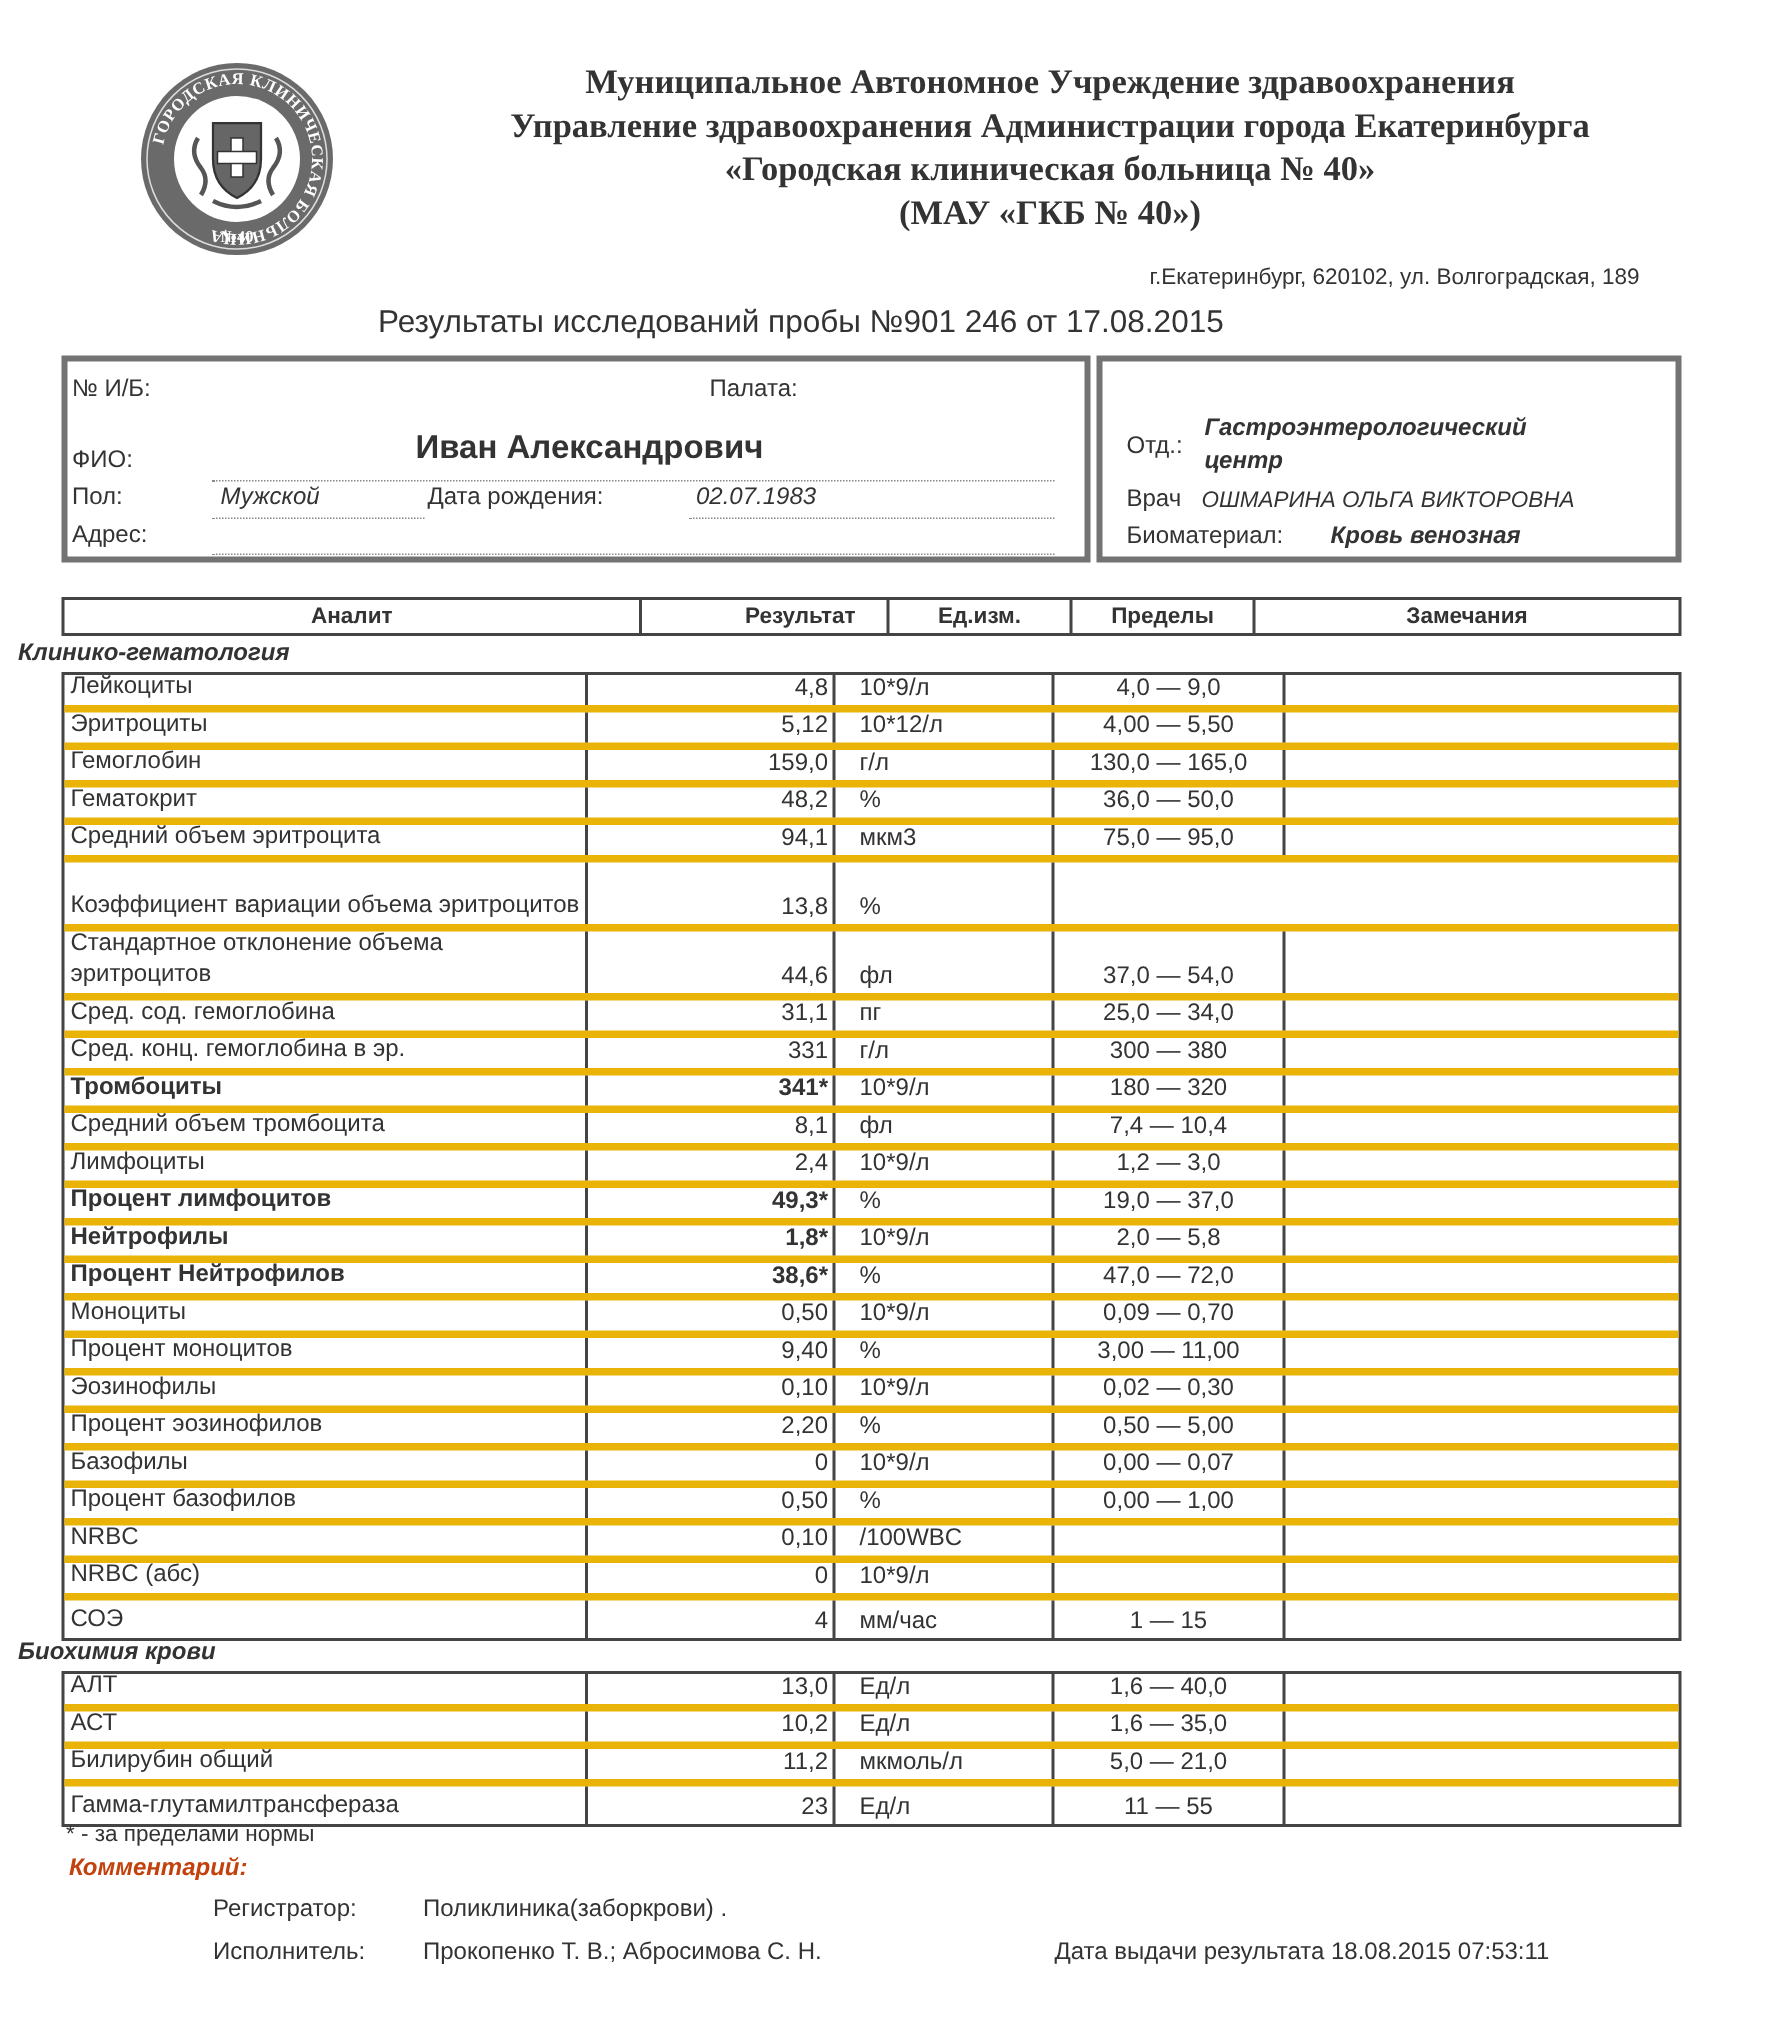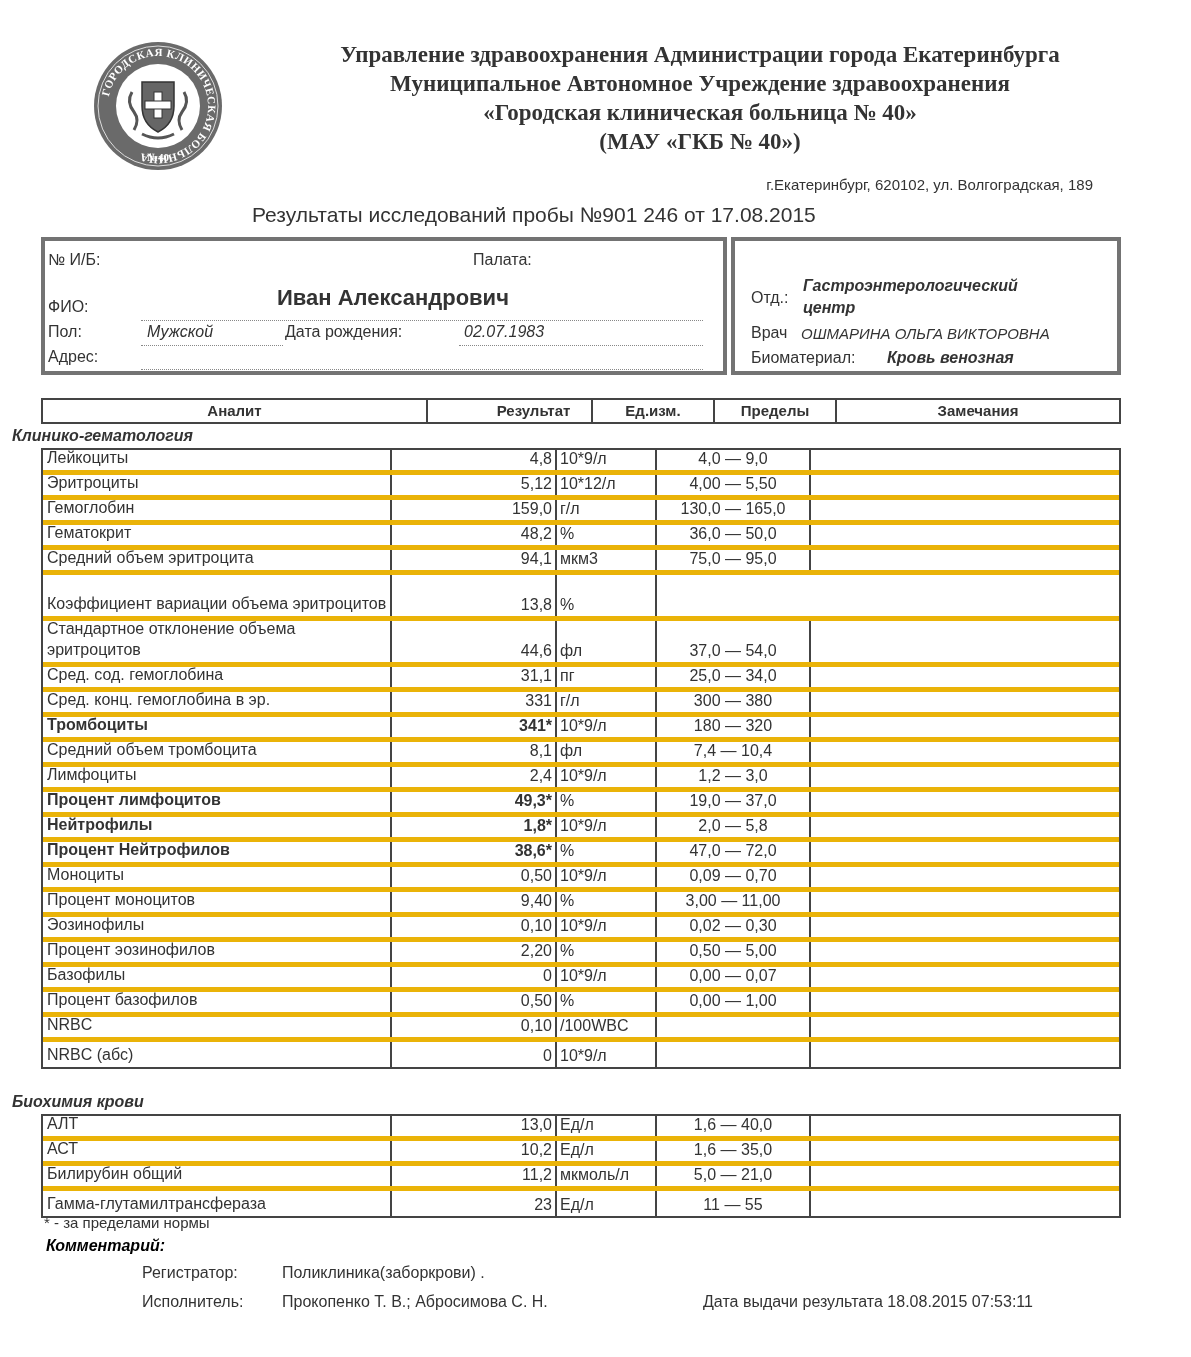--- a/index.html
+++ b/index.html
@@ -49,29 +49,29 @@
   .tbl { left: 41px; width: 1080px; border: 2px solid #444; box-sizing: border-box; }
   .row { display: flex; border-bottom: 5px solid #eab308; box-sizing: border-box; }
   .row:last-child { border-bottom: none; }
   .row > div {
     border-right: 2px solid #444; box-sizing: border-box; font-size: 16px; color: #333;
     display: flex; align-items: flex-end; padding-bottom: 2px;
   }
   .row > div:last-child { border-right: none; }
   .row .a { width: 349px; padding-left: 4px; line-height: 21px; }
   .row .r { width: 165px; justify-content: flex-end; padding-right: 3px; }
-  .row .u { width: 100px; padding-left: 3px; }
+  .row .u { width: 146px; padding-left: 16px; }
   .row .p { width: 154px; justify-content: center; }
   .row .n { flex: 1; }
   .row.h1 { height: 25px; }
   .row.h2 { height: 46px; }
   .row.bold .a, .row.bold .r { font-weight: bold; }
 
   .footnote { left: 44px; top: 1214px; font-size: 15px; color: #333; }
-  .comment-title { left: 46px; top: 1237px; font-size: 16px; font-style: italic; font-weight: bold; color: #000000; }
+  .comment-title { left: 46px; top: 1237px; font-size: 16px; font-style: italic; font-weight: bold; color: #c2410c; }
   .foot-lbl { font-size: 16px; color: #333; white-space: nowrap; }
 </style>
 </head>
 <body>
 
 <div class="abs logo">
   <svg width="132" height="132" viewBox="0 0 132 132">
     <defs>
       <path id="ringPath" d="M 66,66 m -50,0 a 50,50 0 1,1 100,0 a 50,50 0 1,1 -100,0"></path>
     </defs>
@@ -85,22 +85,22 @@
     <rect x="62" y="52" width="8" height="26" fill="#fff" stroke="#333" stroke-width="1"></rect>
     <rect x="53" y="61" width="26" height="8" fill="#fff" stroke="#333" stroke-width="1"></rect>
     <path d="M40,52 q-6,10 2,20 q6,8 0,18" fill="none" stroke="#555" stroke-width="3"></path>
     <path d="M92,52 q6,10 -2,20 q-6,8 0,18" fill="none" stroke="#555" stroke-width="3"></path>
     <path d="M50,94 q16,8 32,0" fill="none" stroke="#555" stroke-width="3"></path>
     <text x="66" y="121" text-anchor="middle" font-family="Liberation Serif, serif" font-size="11" fill="#fff" font-weight="bold">№40</text>
   </svg>
 </div>
 
 <div class="abs org-block">
+  <div>Муниципальное Автономное Учреждение здравоохранения</div>
   <div>Управление здравоохранения Администрации города Екатеринбурга</div>
-  <div>Муниципальное Автономное Учреждение здравоохранения</div>
   <div>«Городская клиническая больница № 40»</div>
   <div>(МАУ «ГКБ № 40»)</div>
 </div>
 <div class="abs address">г.Екатеринбург, 620102, ул. Волгоградская, 189</div>
 <div class="abs doc-title">Результаты исследований пробы №901 246 от 17.08.2015</div>
 
 <div class="abs box patient-box">
   <span class="abs lbl" style="left:3px;top:10px;">№ И/Б:</span>
   <span class="abs lbl" style="left:428px;top:10px;">Палата:</span>
   <span class="abs lbl" style="left:3px;top:57px;">ФИО:</span>
@@ -289,20 +289,27 @@
       <div class="p"></div>
       <div class="n"></div>
     </div>
     <div class="row h1">
       <div class="a">NRBC (абс)</div>
       <div class="r">0</div>
       <div class="u">10*9/л</div>
       <div class="p"></div>
       <div class="n"></div>
     </div>
+    <div class="row h1">
+      <div class="a">СОЭ</div>
+      <div class="r">4</div>
+      <div class="u">мм/час</div>
+      <div class="p">1 — 15</div>
+      <div class="n"></div>
+    </div>
   </div>
 
 <div class="abs section-title" style="top:1093px;">Биохимия крови</div>
 <div class="abs tbl" style="top:1114px;" id="tbl1">
     <div class="row h1">
       <div class="a">АЛТ</div>
       <div class="r">13,0</div>
       <div class="u">Ед/л</div>
       <div class="p">1,6 — 40,0</div>
       <div class="n"></div>

